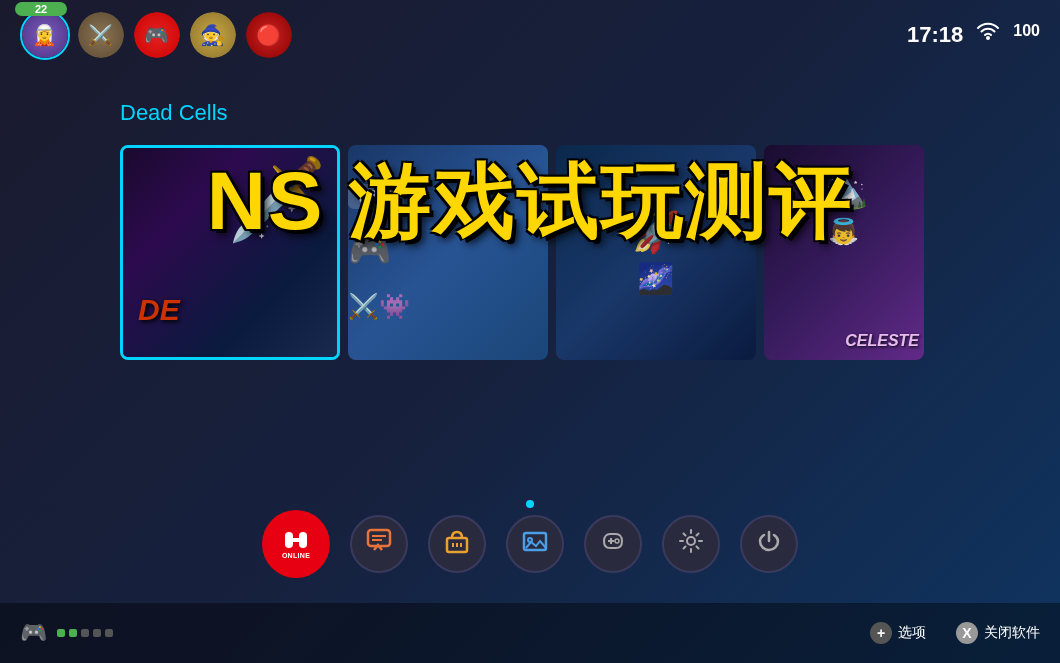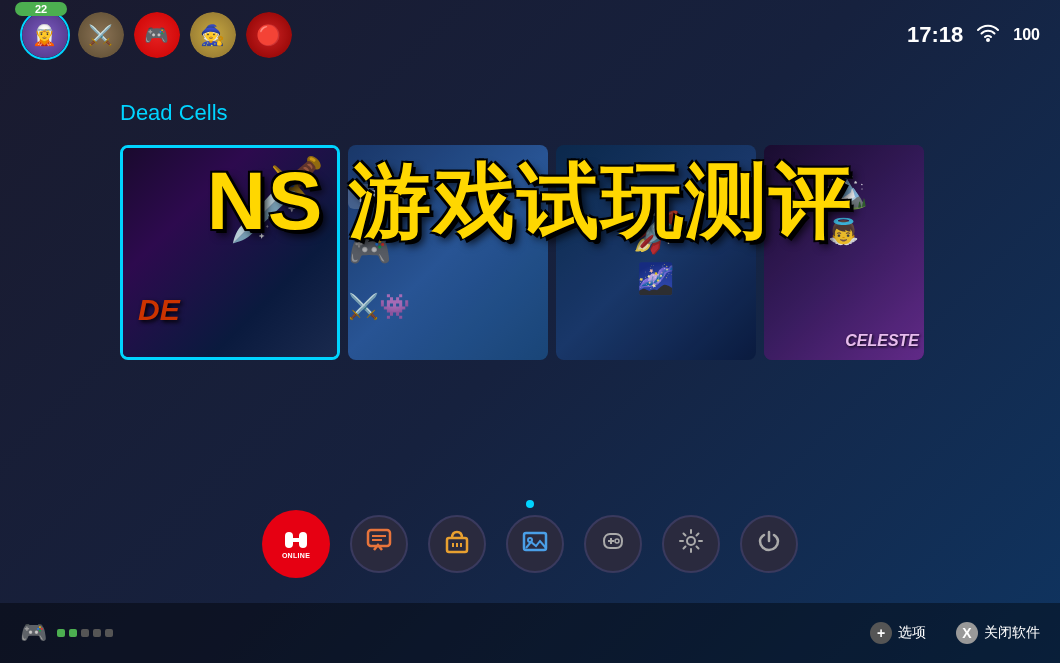--- a/index.html
+++ b/index.html
@@ -76,21 +76,20 @@
     }
 
     .avatar-1 { background: radial-gradient(circle, #7c5cbf, #4a3080); }
     .avatar-2 { background: radial-gradient(circle, #8b7355, #5a4a30); }
     .avatar-3 { background: radial-gradient(circle, #e52222, #cc0000); }
     .avatar-4 { background: radial-gradient(circle, #c8a840, #8b7030); }
     .avatar-5 { background: radial-gradient(circle, #cc2222, #880000); }
 
     .top-right {
       display: flex;
-      align-items: center;
       gap: 14px;
       color: white;
     }
 
     .time {
       font-size: 22px;
       font-weight: bold;
       color: white;
     }
 

